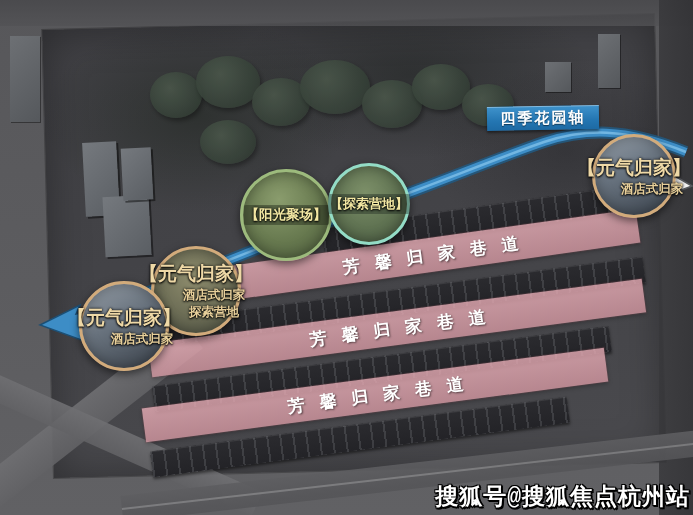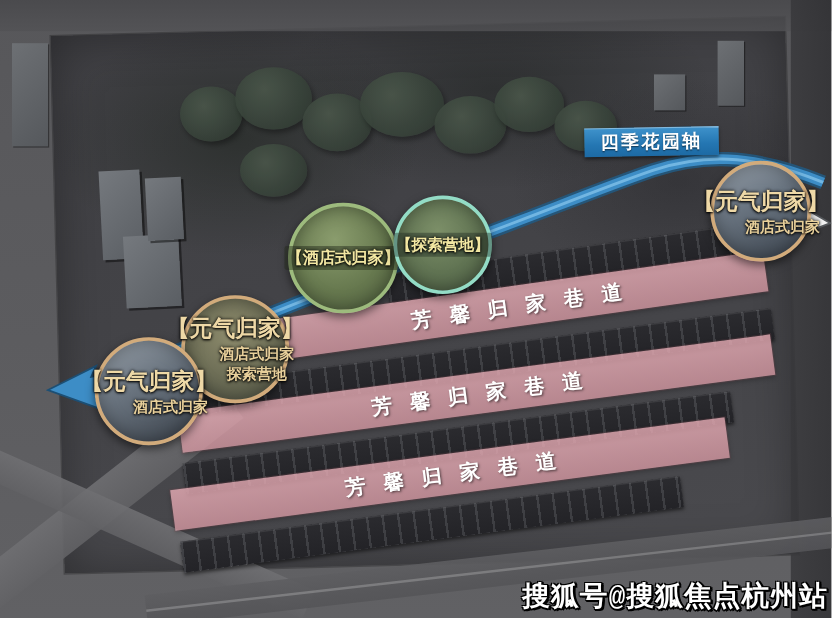--- a/index.html
+++ b/index.html
@@ -147,21 +147,21 @@
     <polygon points="40,325 80,305 76,314 108,308 112,326 80,332 84,341" fill="#3d8dc6" stroke="#1d4f74" stroke-width="1.5"></polygon>
 
     <polygon points="692,186 654,164 658,173 640,176 644,192 662,189 660,198" fill="#f2f2f2" stroke="#55585c" stroke-width="1.5"></polygon>
   </svg>
 
   <div class="abs banner">
     <span>四季花园轴</span>
   </div>
 
   <div class="abs circle c-sun">
-    <span class="l1">【酒店式归家】</span>
+    <span class="l1">【阳光聚场】</span>
   </div>
 
   <div class="abs circle c-exp">
     <span class="l1">【探索营地】</span>
   </div>
 
 
   <div class="abs circle tan c-hr">
     <span class="l1">【元气归家】</span>
     <span class="l2">酒店式归家</span>

